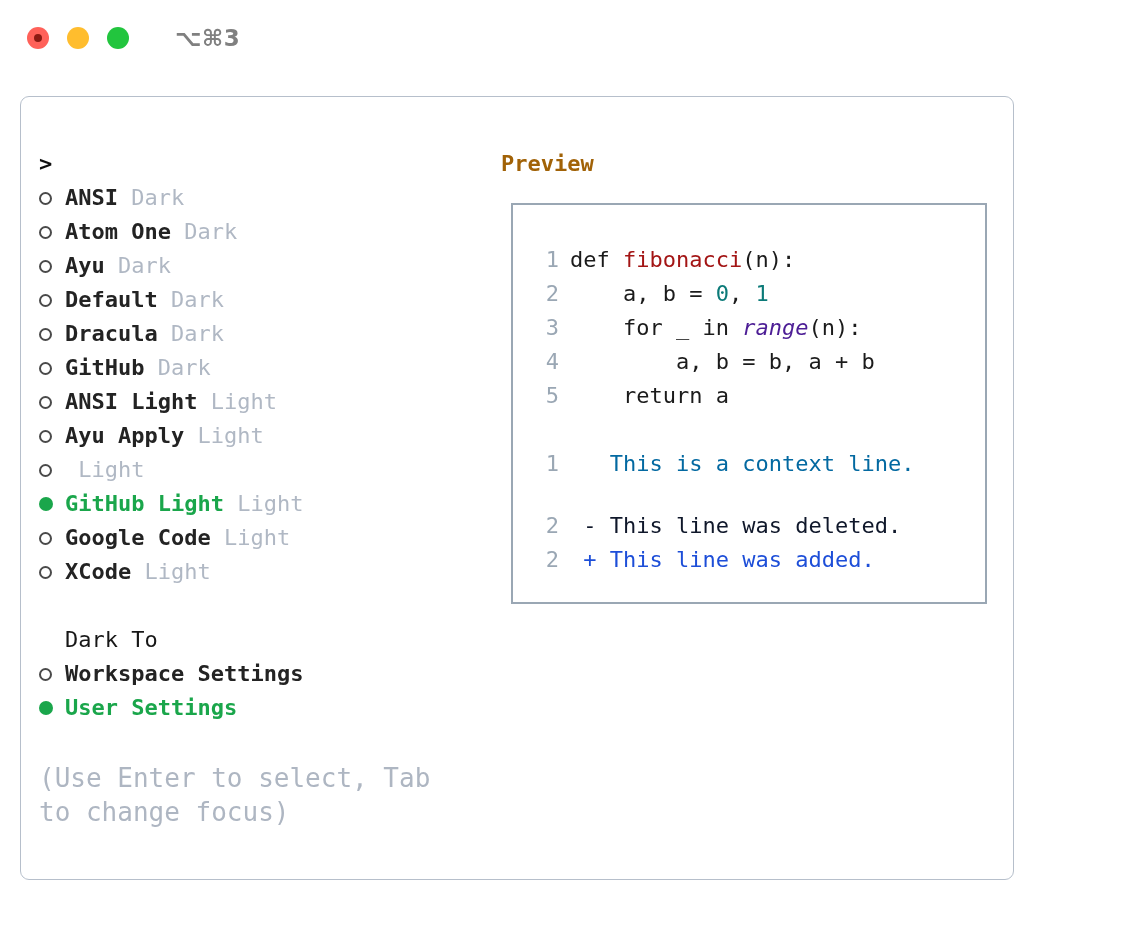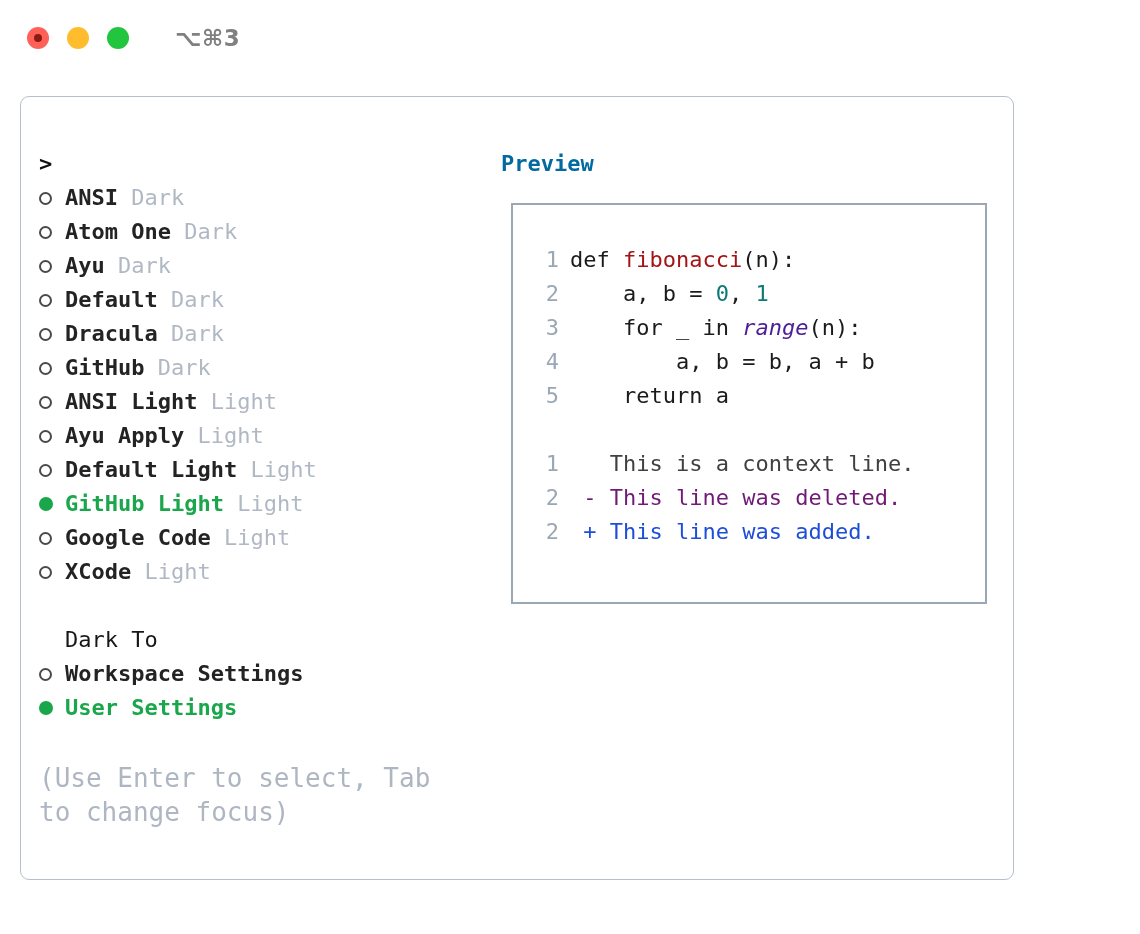--- a/index.html
+++ b/index.html
@@ -139,21 +139,21 @@
   
   #right-col {
     position: absolute;
     left: 480px;
     top: 50px;
     width: 500px;
   }
   #preview-title {
     font-size: 22px;
     font-weight: bold;
-    color: #0369a1;
+    color: #a16207;
     line-height: 34px;
   }
   #code-box {
     position: absolute;
     left: 490px;
     top: 106px;
     width: 476px;
     height: 401px;
     border: 2px solid #9aa7b4;
     box-sizing: border-box;
@@ -170,22 +170,22 @@
     color: #9aa7b4;
     width: 28px;
     text-align: right;
     flex: 0 0 28px;
   }
   .ctext { color: #1b1b1b; padding-left: 11px; white-space: pre; }
   .tok-fn { color: #a31515; }
   .tok-num { color: #0b7a78; }
   .tok-builtin { color: #4c1d95; font-style: italic; }
   .blank-line { height: 34px; }
-  .diff-ctx { color: #404040; }
-  .diff-del { color: #701a75; }
+  .diff-ctx { color: #0369a1; }
+  .diff-del { color: #0f172a; margin-top: 28px; }
   .diff-add { color: #1d4ed8; }
 </style>
 </head>
 <body>
 
 <div id="window">
 
   <div id="titlebar">
     <div class="lights">
       <div class="light red"></div>
@@ -205,21 +205,21 @@
 
       <div id="theme-list">
           <div class="row"><span class="bullet"><span class="dot-hollow"></span></span><span class="item-name">ANSI</span><span> </span><span class="item-tag">Dark</span></div>
           <div class="row"><span class="bullet"><span class="dot-hollow"></span></span><span class="item-name">Atom One</span><span> </span><span class="item-tag">Dark</span></div>
           <div class="row"><span class="bullet"><span class="dot-hollow"></span></span><span class="item-name">Ayu</span><span> </span><span class="item-tag">Dark</span></div>
           <div class="row"><span class="bullet"><span class="dot-hollow"></span></span><span class="item-name">Default</span><span> </span><span class="item-tag">Dark</span></div>
           <div class="row"><span class="bullet"><span class="dot-hollow"></span></span><span class="item-name">Dracula</span><span> </span><span class="item-tag">Dark</span></div>
           <div class="row"><span class="bullet"><span class="dot-hollow"></span></span><span class="item-name">GitHub</span><span> </span><span class="item-tag">Dark</span></div>
           <div class="row"><span class="bullet"><span class="dot-hollow"></span></span><span class="item-name">ANSI Light</span><span> </span><span class="item-tag">Light</span></div>
           <div class="row"><span class="bullet"><span class="dot-hollow"></span></span><span class="item-name">Ayu Apply</span><span> </span><span class="item-tag">Light</span></div>
-          <div class="row"><span class="bullet"><span class="dot-hollow"></span></span><span class="item-name">Default Light</span><span> </span><span class="item-tag">Light</span></div>
+          <div class="row"><span class="bullet"><span class="dot-hollow"></span></span><span> </span><span class="item-tag">Light</span></div>
           <div class="row"><span class="bullet"><span class="dot-filled"></span></span><span class="item-name sel">GitHub Light</span><span> </span><span class="item-tag">Light</span></div>
           <div class="row"><span class="bullet"><span class="dot-hollow"></span></span><span class="item-name">Google Code</span><span> </span><span class="item-tag">Light</span></div>
           <div class="row"><span class="bullet"><span class="dot-hollow"></span></span><span class="item-name">XCode</span><span> </span><span class="item-tag">Light</span></div>
         </div>
 
       <div class="row">&nbsp;</div>
 
       <div class="row">
         <span class="section-label">Dark To</span>
       </div>

